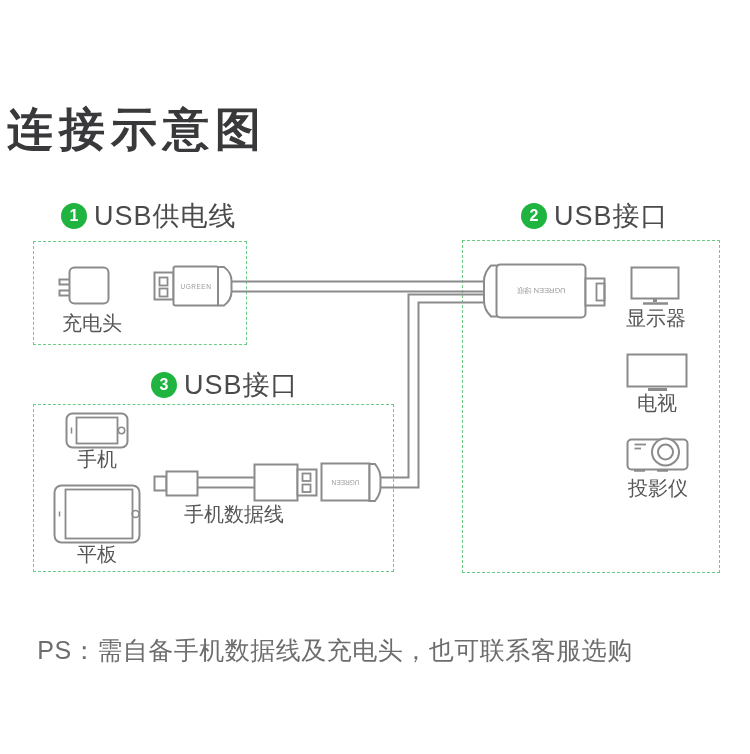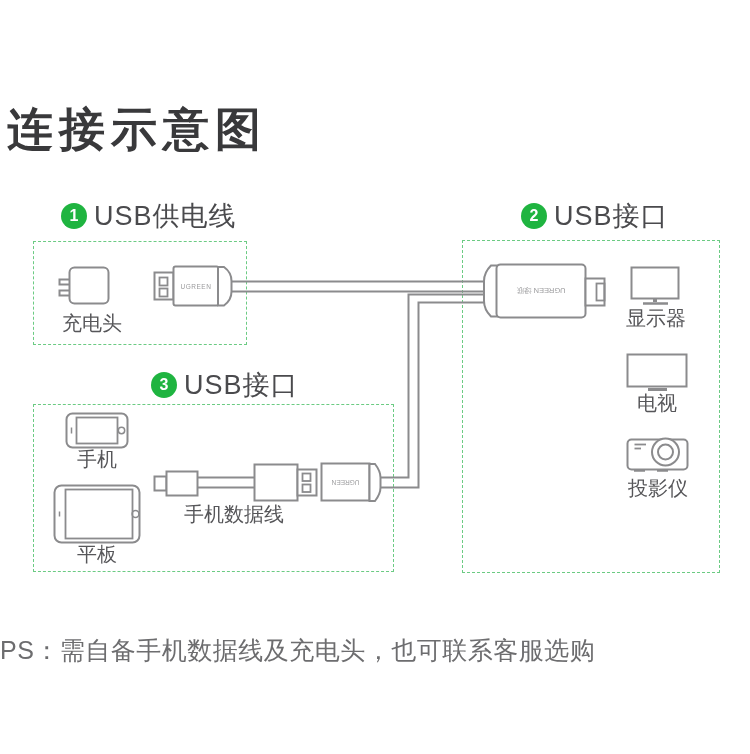--- a/index.html
+++ b/index.html
@@ -25,21 +25,21 @@
   #sec1{left:61px;top:202px;}
   #sec2{left:521px;top:202px;}
   #sec3{left:151px;top:371px;}
   .dbox{position:absolute;border:1px dashed #6bcb83;}
   #box-power{left:33px;top:241px;width:212px;height:102px;}
   #box-hdmi{left:462px;top:240px;width:256px;height:331px;}
   #box-usb{left:33px;top:404px;width:359px;height:166px;}
   .diagram-svg{position:absolute;left:0;top:0;}
   .footnote{
     position:absolute;top:634px;left:0;width:670px;
-    text-align:left;font-size:25px;color:#6d6d6f;letter-spacing:0.5px;
+    text-align:center;font-size:25px;color:#6d6d6f;letter-spacing:0.5px;
   }
 </style>
 </head>
 <body>
 
 <div class="page">
 
   <h1 class="title">连接示意图</h1>
 
   <div class="sec" id="sec1">

